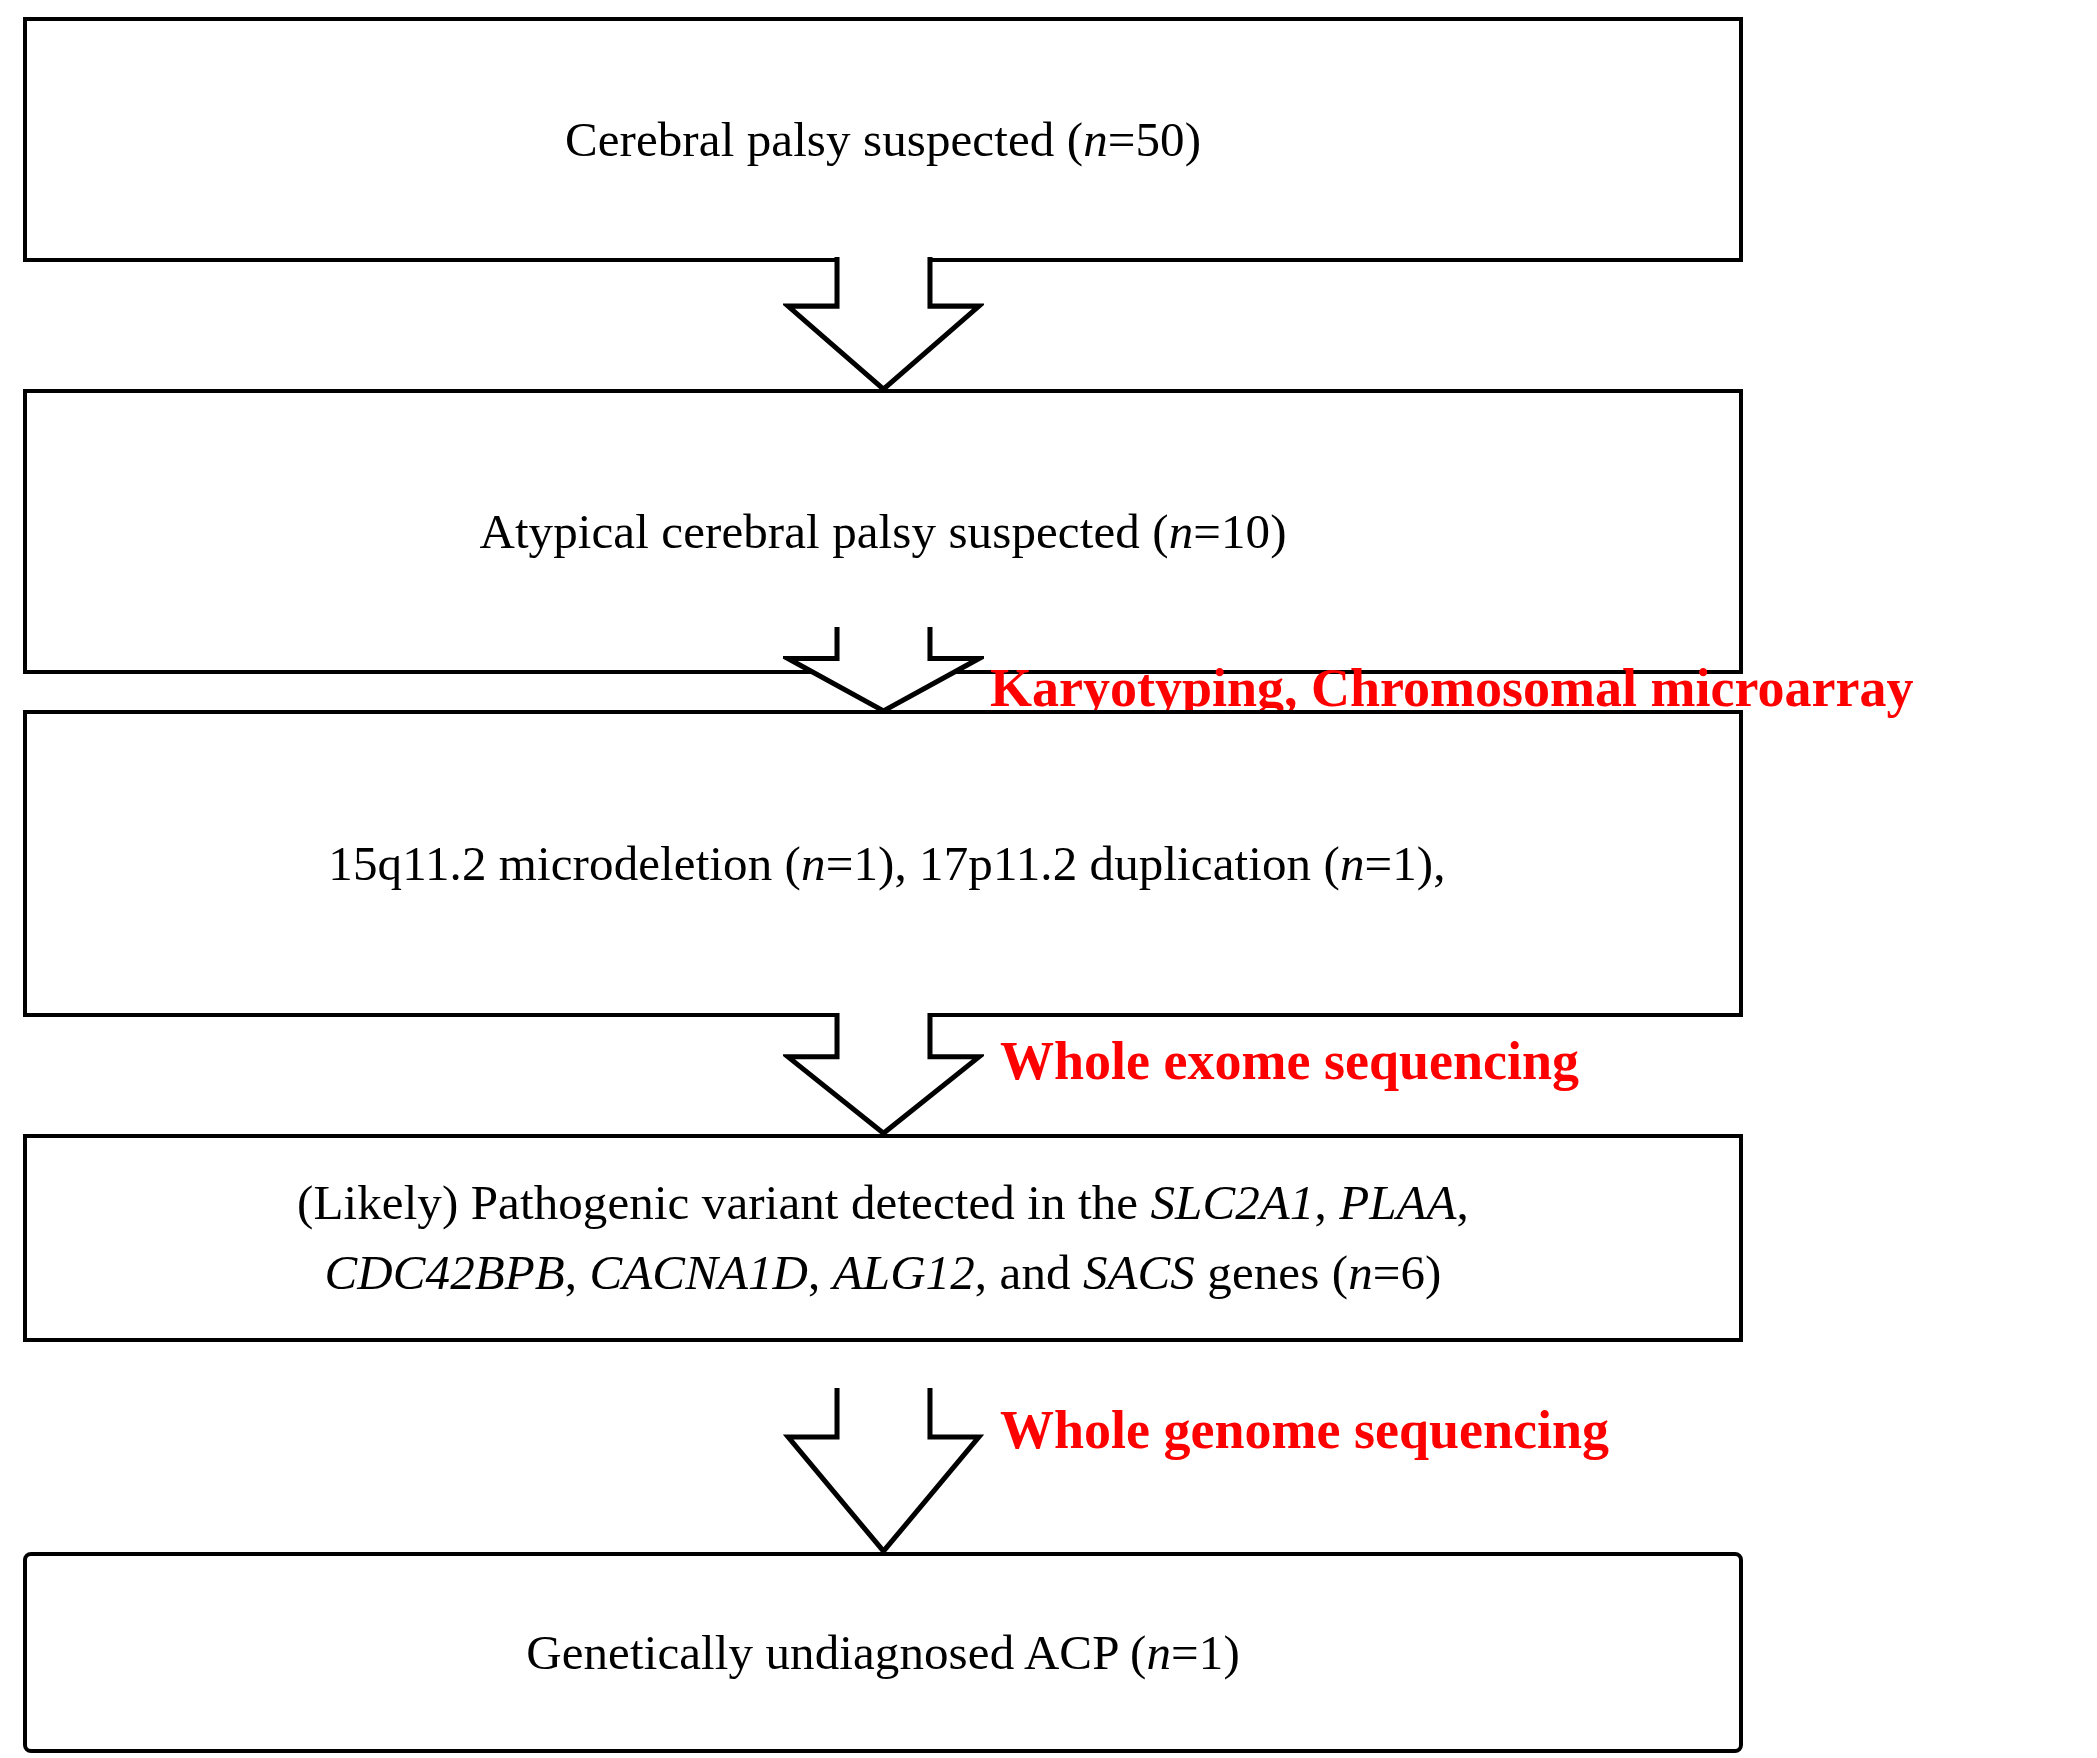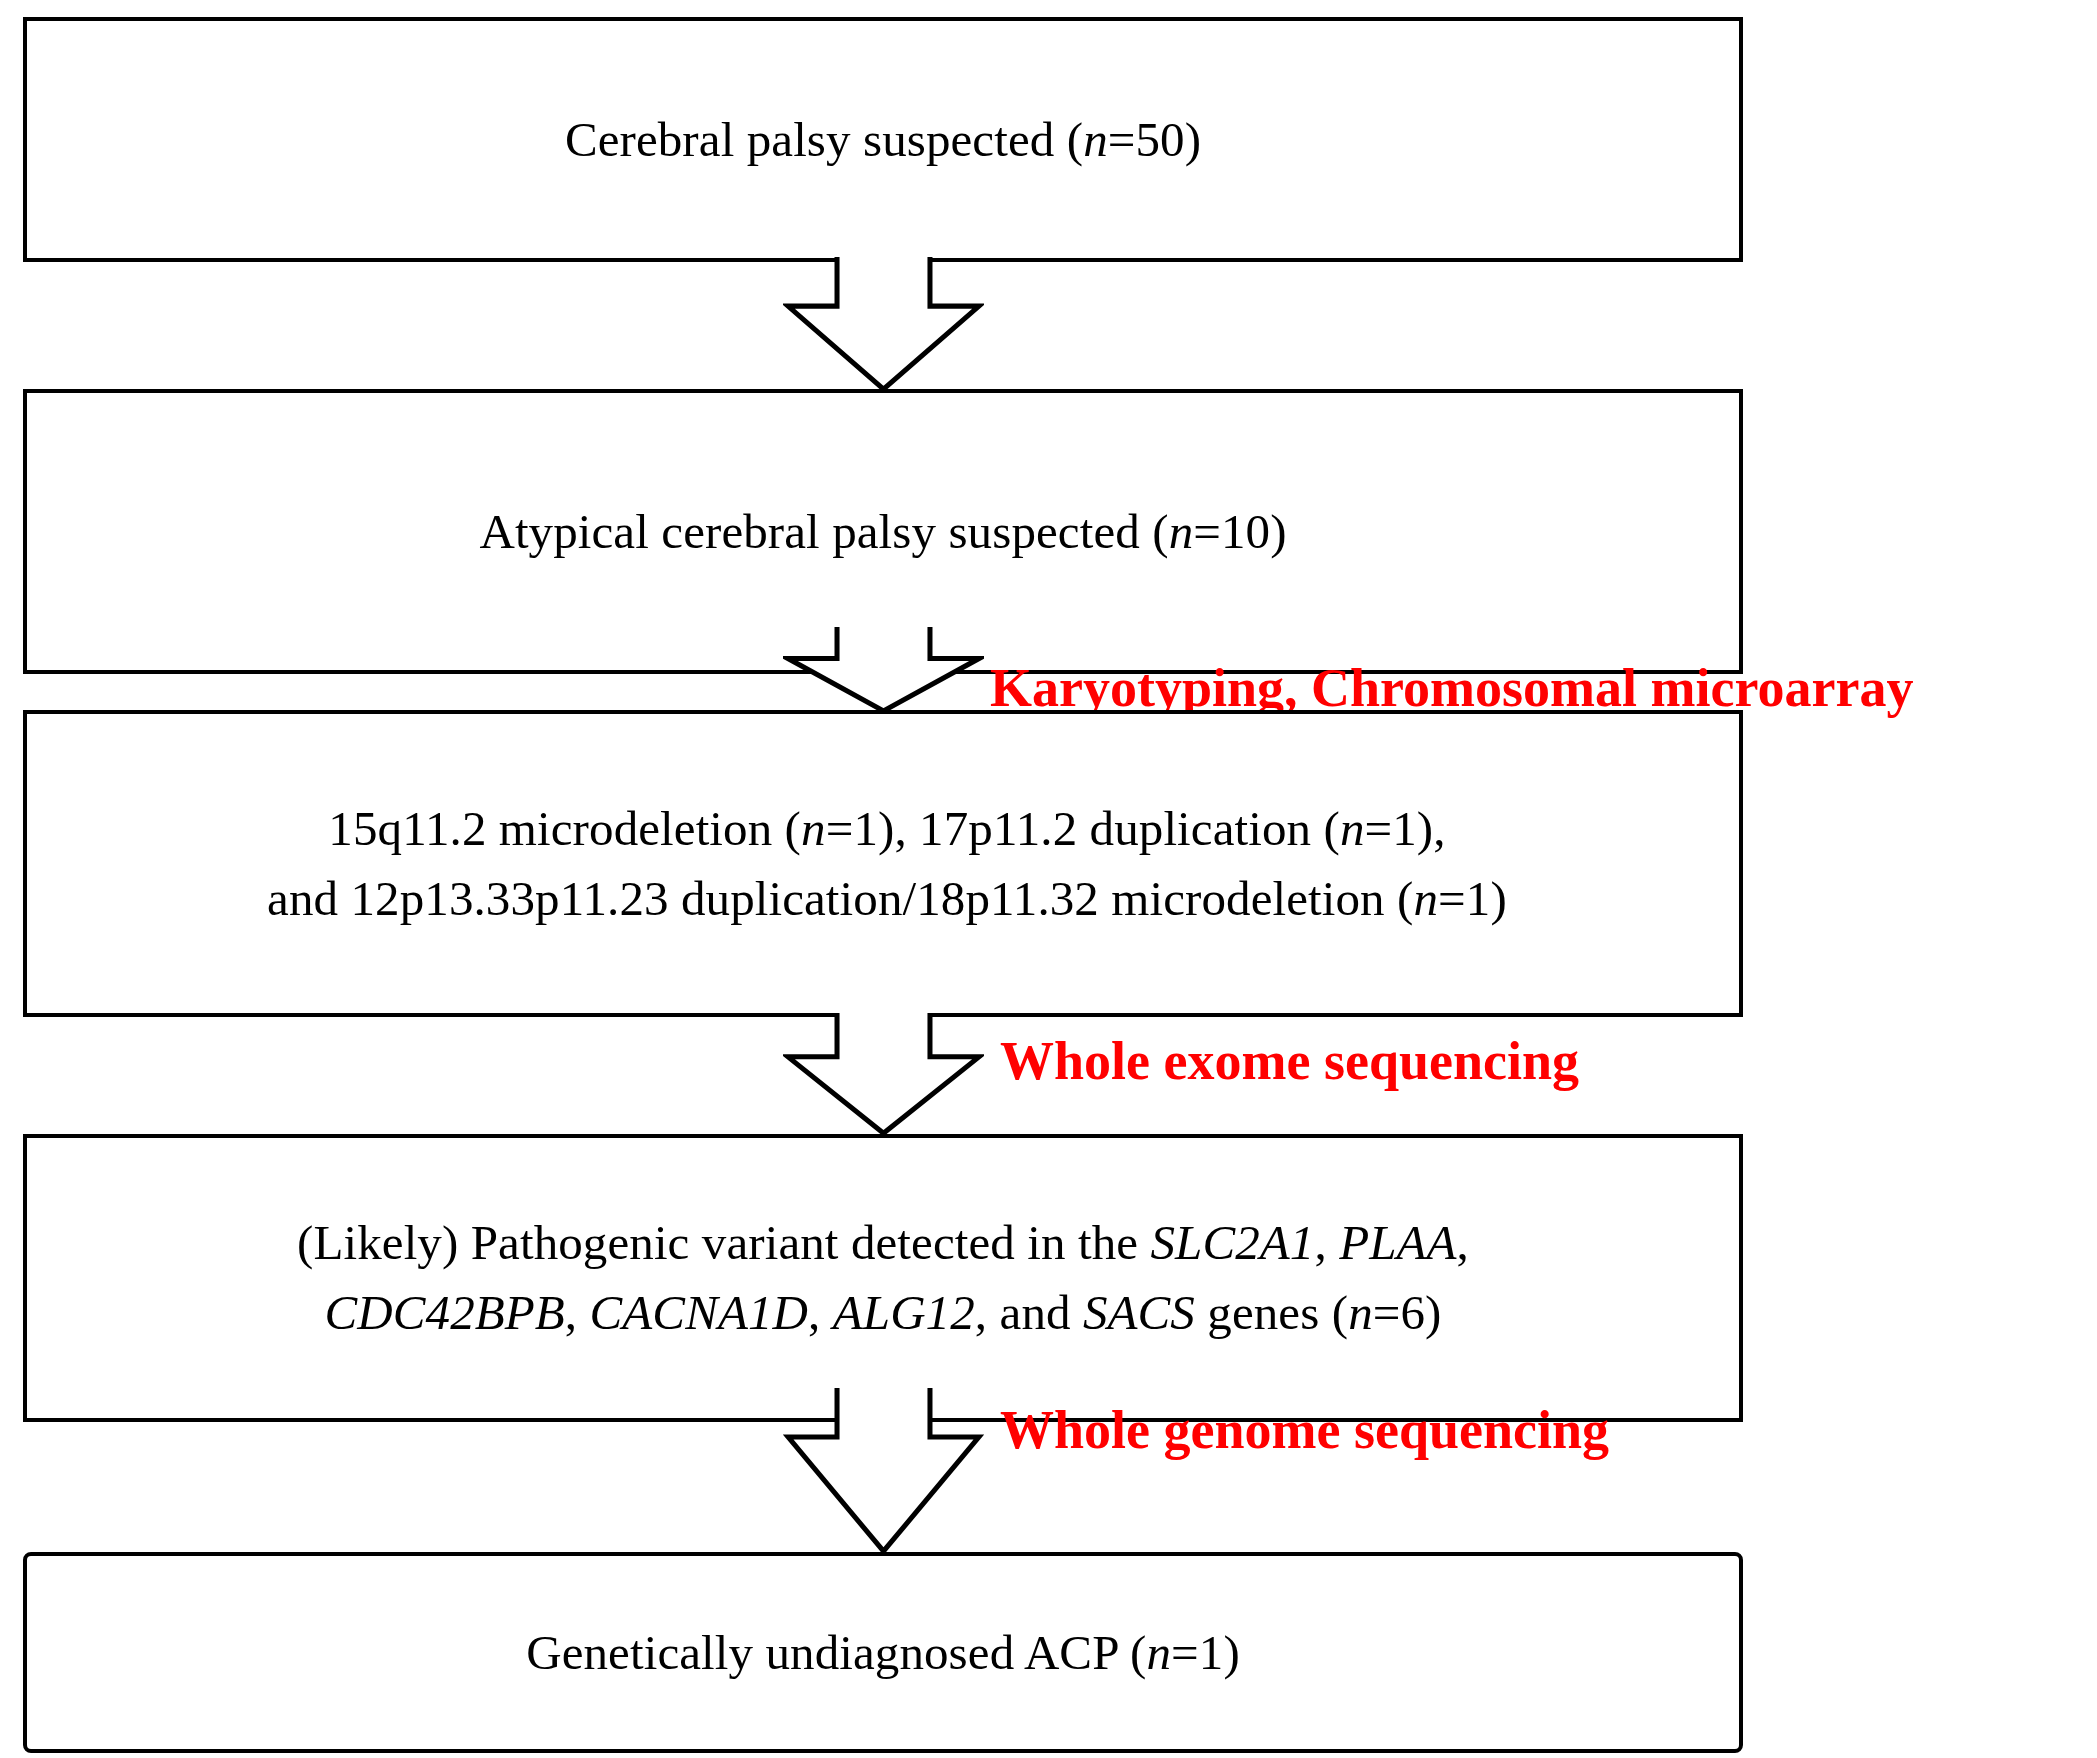--- a/index.html
+++ b/index.html
@@ -37,21 +37,21 @@
     white-space: nowrap;
     letter-spacing: 0.1px;
   }
   .box-line i {
     font-style: italic;
   }
   
   #box-1 { top: 17px;   height: 245px; }
   #box-2 { top: 389px;  height: 285px; }
   #box-3 { top: 710px; height: 307px; padding-left: 8px; }
-  #box-4 { top: 1134px; height: 288px; }
+  #box-4 { top: 1134px; height: 208px; }
   #box-5 { top: 1552px; height: 201px; border-radius: 8px; }
 
   .arrow-wrap {
     position: absolute;
     width: 201px;
     left: 783px;
   }
   #arrow-1 { top: 257px;  height: 136px; }
   #arrow-2 { top: 627px; height: 87px; }
   #arrow-3 { top: 1013px; height: 124px; }
@@ -99,23 +99,20 @@
       <polyline points="86,0 86,50 8,50 160,133 312,50 234,50 234,0" fill="#ffffff" stroke="#000000" stroke-width="8" stroke-linejoin="miter" stroke-miterlimit="10"></polyline>
     </svg>
   </div>
 
   <div class="edge-label" id="label-karyotyping">Karyotyping, Chromosomal microarray</div>
 
   <div class="flow-box" id="box-3">
     <div class="box-line">
       <span>15q11.2 microdeletion (</span><i>n</i><span>=1), 17p11.2 duplication (</span><i>n</i><span>=1),</span>
     </div>
-    <div class="box-line">
-      <span>and 12p13.33p11.23 duplication/18p11.32 microdeletion (</span><i>n</i><span>=1)</span>
-    </div>
   </div>
 
   <div class="arrow-wrap" id="arrow-3">
     <svg viewBox="0 0 320 198" preserveAspectRatio="none" aria-hidden="true">
       <polyline points="86,0 86,70 8,70 160,192 312,70 234,70 234,0" fill="#ffffff" stroke="#000000" stroke-width="8" stroke-linejoin="miter" stroke-miterlimit="10"></polyline>
     </svg>
   </div>
 
   <div class="edge-label" id="label-wes">Whole exome sequencing</div>
 

